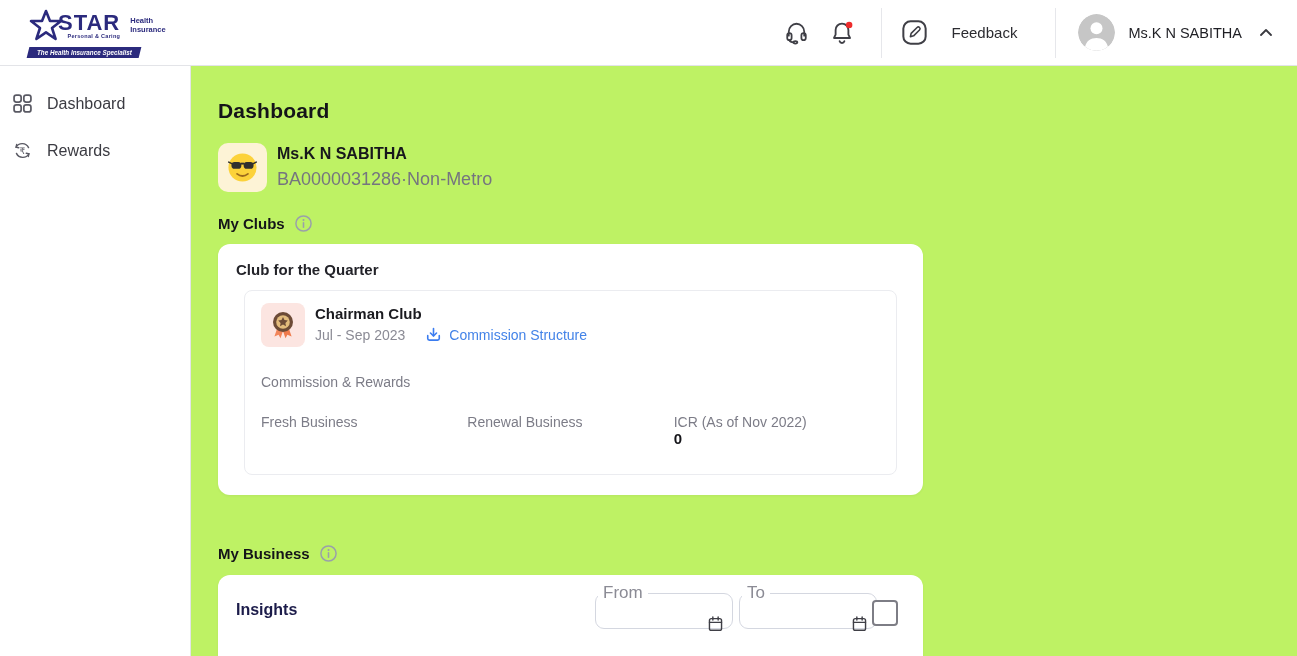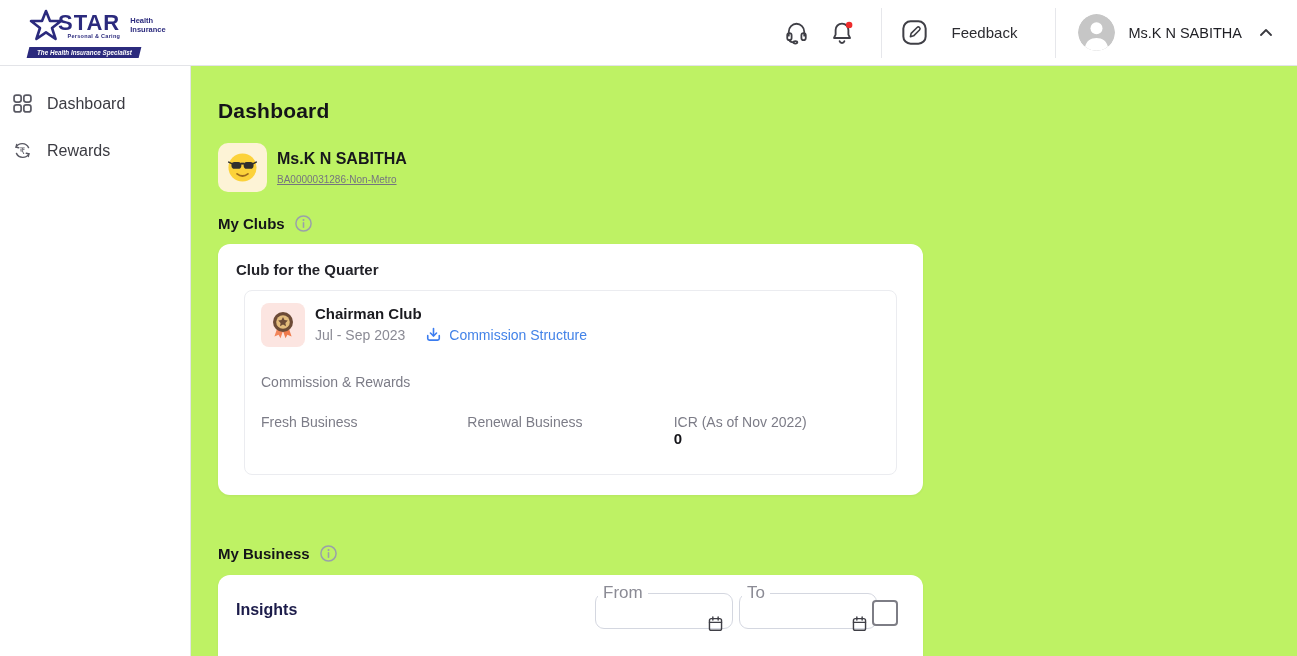--- a/index.html
+++ b/index.html
@@ -60,21 +60,21 @@
   
   .main { position:absolute; top:66px; left:191px; right:0; bottom:0; padding-left:27px; overflow:hidden; }
   .page-title { margin-top:33px; font-size:21px; font-weight:bold; color:#141419; letter-spacing:.2px; }
   .profile-row { margin-top:20px; display:flex; align-items:center; gap:10px; }
   .emoji-box {
     width:49px; height:49px; border-radius:10px; background:#fdf3d6;
     display:flex; align-items:center; justify-content:center;
   }
   .profile-texts { display:flex; flex-direction:column; gap:6px; }
   .profile-name { font-size:16px; font-weight:bold; color:#17171c; }
-  .profile-id { font-size:10px; color:#75757f;text-decoration:underline; }
+  .profile-id { font-size:18px; color:#75757f; }
   .section-row { margin-top:22px; display:flex; align-items:center; gap:9px; }
   .section-title { font-size:15px; font-weight:bold; color:#141419; }
   .info-btn { display:flex; background:none; border:none; cursor:pointer; padding:0; }
 
   .club-card {
     margin-top:11px; width:705px; background:#ffffff; border-radius:12px;
     padding:17px 18px 20px 18px; box-shadow:0 1px 3px rgba(16,24,40,.05);
   }
   .club-card-title { font-size:15px; font-weight:bold; color:#232329; margin-left:0; }
   .club-inner {

